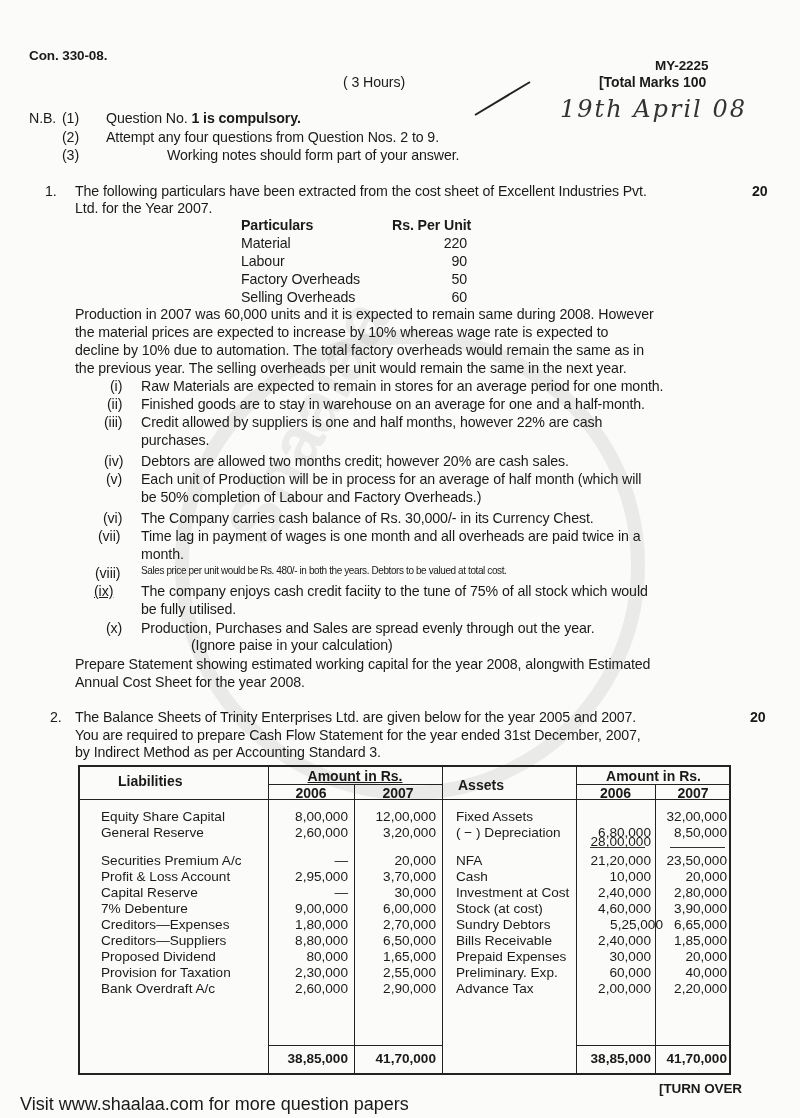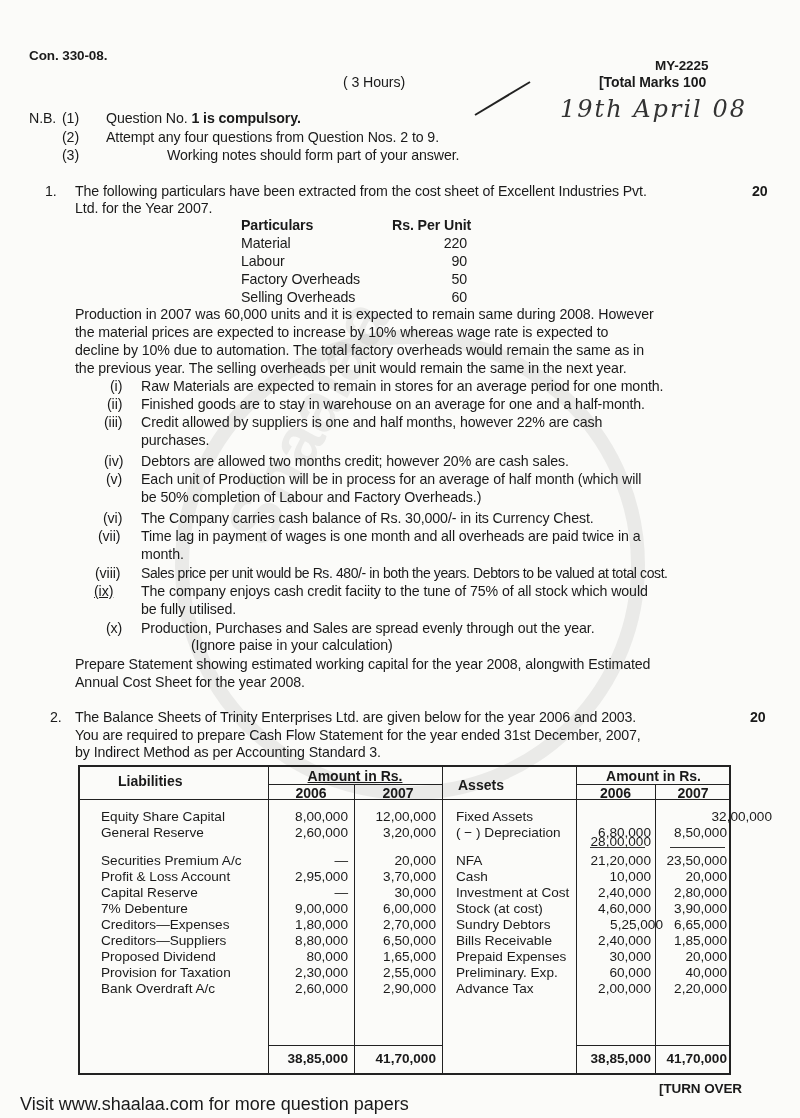--- a/index.html
+++ b/index.html
@@ -98,35 +98,35 @@
 <div class="abs t" style="left:141px;top:489px;">be 50% completion of Labour and Factory Overheads.)</div>
 
 <div class="abs t" style="left:103px;top:510px;">(vi)</div>
 <div class="abs t" style="left:141px;top:510px;">The Company carries cash balance of Rs. 30,000/- in its Currency Chest.</div>
 
 <div class="abs t" style="left:98px;top:528px;">(vii)</div>
 <div class="abs t" style="left:141px;top:528px;">Time lag in payment of wages is one month and all overheads are paid twice in a</div>
 <div class="abs t" style="left:141px;top:546px;">month.</div>
 
 <div class="abs t" style="left:95px;top:565px;">(viii)</div>
-<div class="abs t" style="left:141px;top:565px;font-size:14px;letter-spacing:-0.4px;">Sales price per unit would be Rs. 480/- in both the years.  Debtors to be valued at total cost.</div>
+<div class="abs t" style="left:141px;top:565px;font-size:10px;letter-spacing:-0.4px;">Sales price per unit would be Rs. 480/- in both the years.  Debtors to be valued at total cost.</div>
 
 <div class="abs t" style="left:94px;top:583px;text-decoration:underline;">(ix)</div>
 <div class="abs t" style="left:141px;top:583px;">The company enjoys cash credit faciity to the tune of 75% of all stock which would</div>
 <div class="abs t" style="left:141px;top:601px;">be fully utilised.</div>
 
 <div class="abs t" style="left:106px;top:620px;">(x)</div>
 <div class="abs t" style="left:141px;top:620px;">Production, Purchases and Sales are spread evenly through out the year.</div>
 
 <div class="abs t" style="left:191px;top:637px;">(Ignore paise in your calculation)</div>
 <div class="abs t" style="left:75px;top:656px;">Prepare  Statement showing estimated working capital for the year 2008, alongwith Estimated</div>
 <div class="abs t" style="left:75px;top:674px;">Annual Cost Sheet for the year 2008.</div>
 
 <div class="abs t" style="left:50px;top:709px;">2.</div>
-<div class="abs t" style="left:75px;top:709px;">The Balance Sheets of Trinity Enterprises Ltd. are given below for the year 2006 and 2003.</div>
+<div class="abs t" style="left:75px;top:709px;">The Balance Sheets of Trinity Enterprises Ltd. are given below for the year 2005 and 2007.</div>
 <div class="abs t b" style="left:750px;top:709px;">20</div>
 <div class="abs t" style="left:75px;top:727px;">You are required to prepare Cash Flow Statement for the year ended 31st December, 2007,</div>
 <div class="abs t" style="left:75px;top:744px;">by Indirect Method as per Accounting Standard  3.</div>
 
 <div class="bs">
 
   <div class="vl" style="left:188px;"></div>
   <div class="vl" style="left:274px;top:17px;"></div>
   <div class="vl" style="left:362px;"></div>
   <div class="vl" style="left:496px;"></div>
@@ -190,21 +190,21 @@
 
   <div class="cell" style="left:21px;top:214px;">Bank Overdraft A/c</div>
   <div class="cell num" style="left:188px;width:80px;top:214px;">2,60,000</div>
   <div class="cell num" style="left:274px;width:82px;top:214px;">2,90,000</div>
 
   <div class="cell num b" style="left:188px;width:80px;top:284px;">38,85,000</div>
   <div class="cell num b" style="left:274px;width:82px;top:284px;">41,70,000</div>
 
   <div class="cell" style="left:376px;top:42px;">Fixed Assets</div>
   <div class="cell num" style="left:496px;width:75px;top:42px;margin-top:25px;">28,00,000</div>
-  <div class="cell num" style="left:575px;width:72px;top:42px;padding-left:45px;">32,00,000</div>
+  <div class="cell num" style="left:575px;width:72px;top:42px;">32,00,000</div>
 
   <div class="cell" style="left:376px;top:58px;">( − ) Depreciation</div>
   <div class="cell num" style="left:496px;width:75px;top:58px;">6,80,000</div>
   <div class="cell num" style="left:575px;width:72px;top:58px;">8,50,000</div>
 
   <div class="uline" style="left:510px;width:55px;top:80px;"></div>
   <div class="uline" style="left:590px;width:55px;top:80px;"></div>
 
   <div class="cell" style="left:376px;top:86px;">NFA</div>
   <div class="cell num" style="left:496px;width:75px;top:86px;">21,20,000</div>

